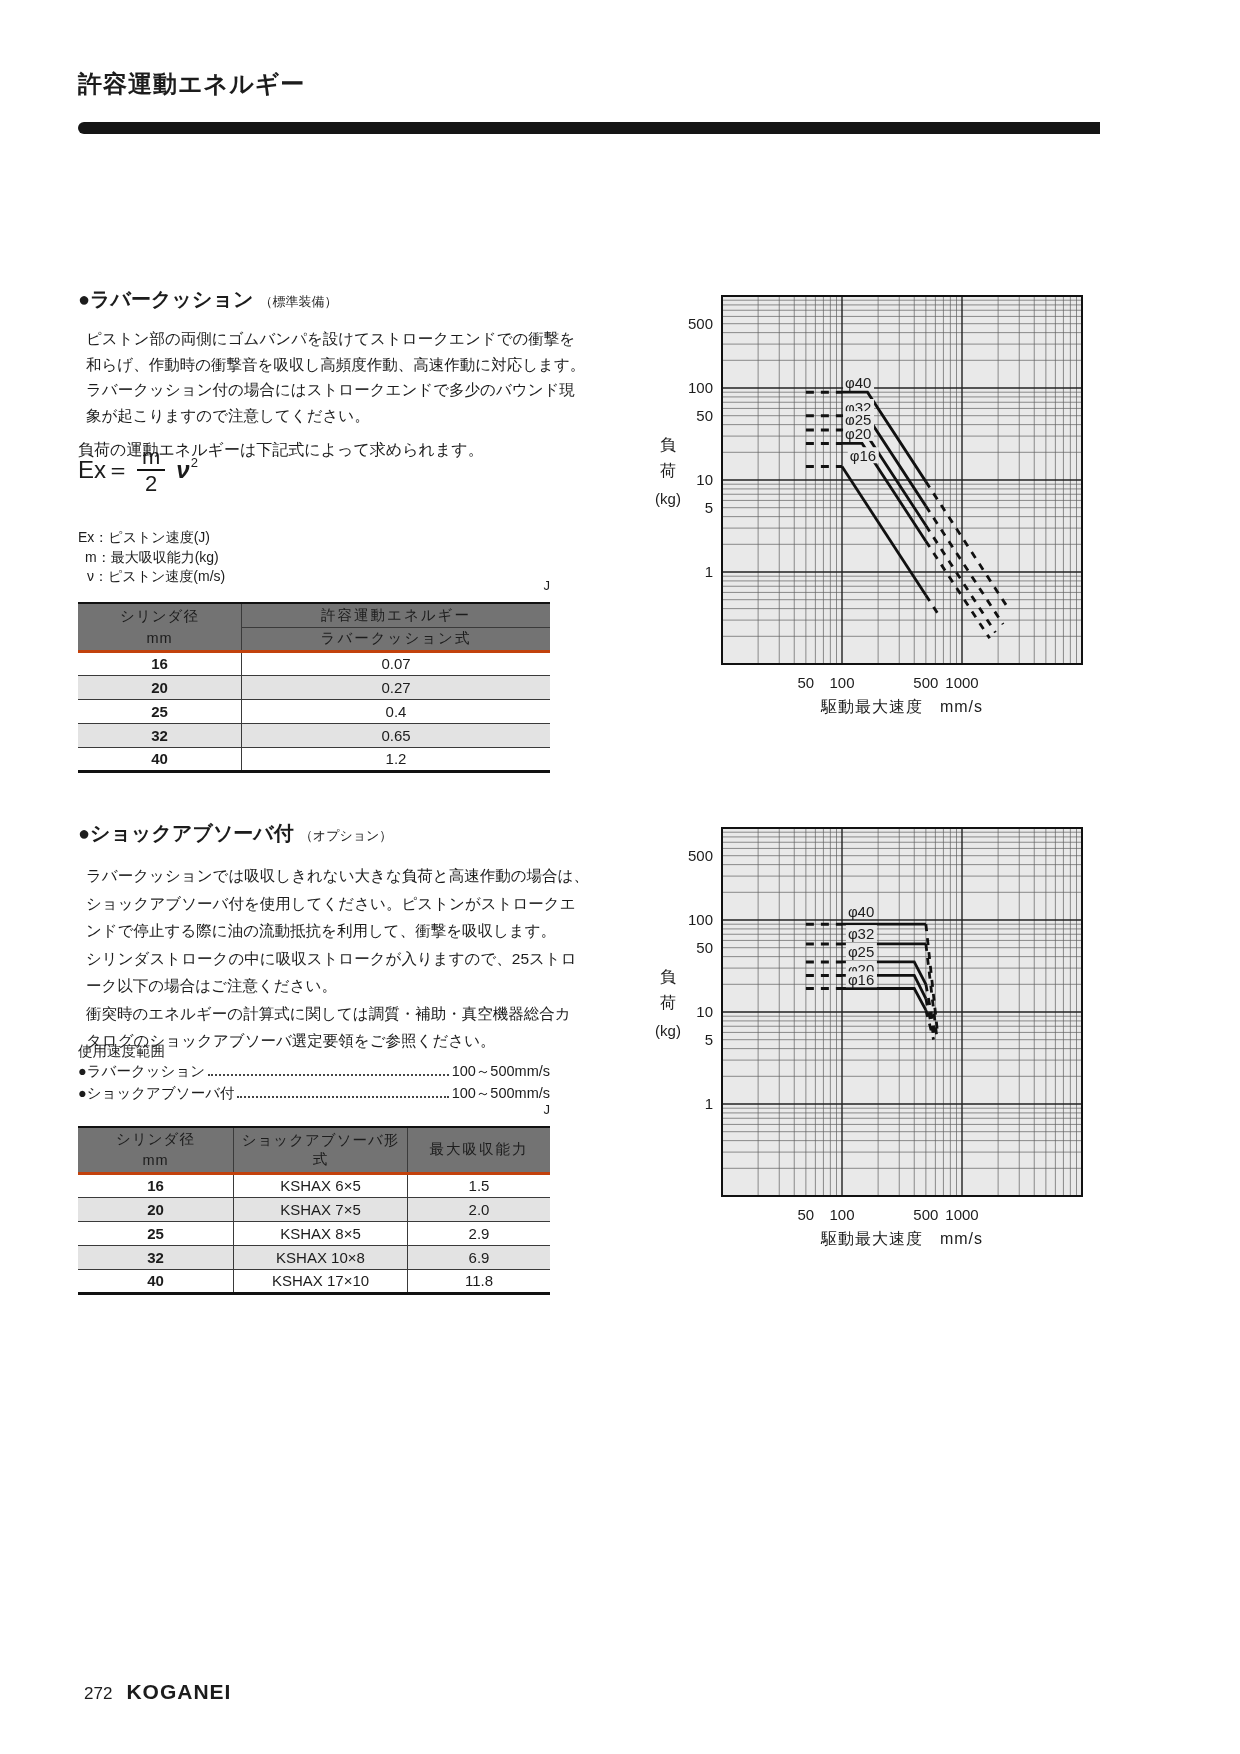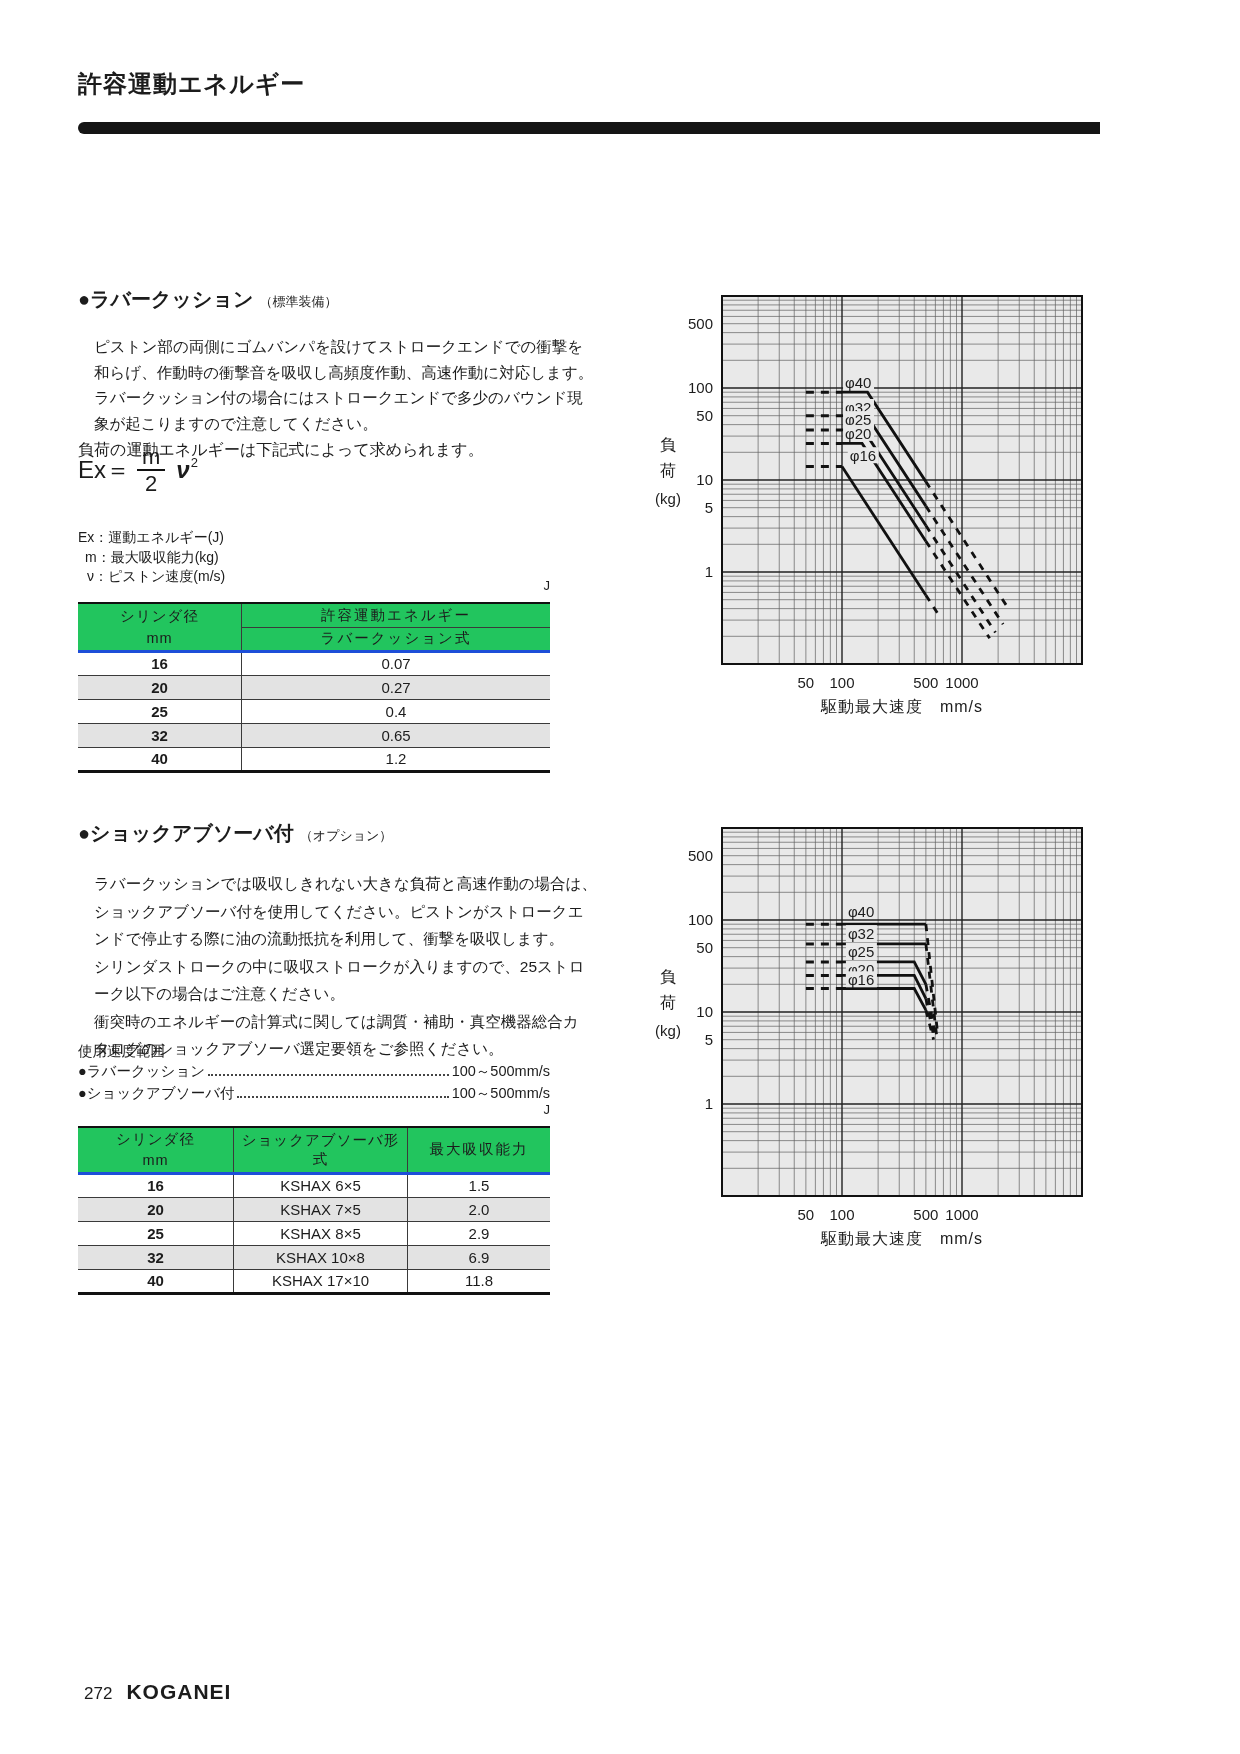--- a/index.html
+++ b/index.html
@@ -15,21 +15,21 @@
 
   .jp{white-space:pre-line;}
   .intro{position:absolute;left:78px;top:146px;width:560px;font-size:15.5px;line-height:28px;margin:0;}
 
   .sec-head{position:absolute;left:78px;display:flex;align-items:baseline;gap:6px;}
   .sec-head .h-main{font-size:20px;font-weight:bold;}
   .sec-head .h-note{font-size:13px;}
   .head-rubber{top:286px;}
   .head-shock{top:820px;}
 
-  .body-text{position:absolute;left:78px;width:560px;font-size:15.5px;margin:16px;}
+  .body-text{position:absolute;left:78px;width:560px;font-size:15.5px;margin:8px;}
   .rubber-body{top:318px;line-height:25.5px;}
   .shock-body{top:854px;line-height:27.5px;}
   .formula-intro{position:absolute;left:78px;top:440px;font-size:16px;margin:0;}
 
   .formula{position:absolute;left:78px;top:444px;display:flex;align-items:center;font-size:24px;}
   .frac{display:inline-flex;flex-direction:column;align-items:center;margin:0 4px;font-size:22px;line-height:1.15;}
   .frac .den{border-top:2px solid #111;padding:0 8px;}
   .frac .num{padding:0 8px;}
   .f-nu{font-style:italic;font-weight:bold;margin-left:4px;}
   .f-exp{font-size:13px;margin-left:1px;transform:translateY(-8px);}
@@ -37,21 +37,21 @@
   .legend{position:absolute;left:78px;top:528px;font-size:14px;line-height:19.5px;}
   .legend .l2{padding-left:7px;}
   .legend .l3{padding-left:9px;}
 
   .unit-label{position:absolute;width:472px;left:78px;text-align:right;font-size:13px;}
   .unit-1{top:578px;}
   .unit-2{top:1102px;}
 
   table.cat{position:absolute;left:78px;border-collapse:collapse;width:472px;
     border-top:2px solid #111;border-bottom:3px solid #111;font-size:15px;}
-  table.cat thead{background:#22c55e;border-bottom:3px solid #1d4ed8;}
+  table.cat thead{background:#737373;border-bottom:3px solid #c2410c;}
   table.cat th{font-weight:normal;font-size:14.5px;letter-spacing:2px;}
   table.cat td,table.cat th{text-align:center;padding:0 4px;border:0;}
   table.cat .vline{border-left:1px solid #3a3a3a;}
   table.cat tbody tr{height:24px;border-top:1px solid #3a3a3a;}
   table.cat tbody tr:first-child{border-top:0;}
   table.cat tbody tr:nth-child(even){background:#e3e3e3;}
   table.cat tbody td:first-child{font-weight:bold;}
   #t1{top:602px;}
   #t1 thead tr{height:24px;}
   #t1 .subdiv{border-top:1px solid #3a3a3a;}
@@ -100,21 +100,21 @@
     <span>Ex＝</span>
     <span class="frac">
       <span class="num">m</span>
       <span class="den">2</span>
     </span>
     <span class="f-nu">ν</span>
     <span class="f-exp">2</span>
   </div>
 
   <div class="legend">
-    <div class="l1">Ex：運動エネルギー(J)</div>
+    <div class="l1">Ex：ピストン速度(J)</div>
     <div class="l2">m：最大吸収能力(kg)</div>
     <div class="l3">ν：ピストン速度(m/s)</div>
   </div>
 
   <div class="unit-label unit-1">J</div>
   <table class="cat" id="t1">
     <thead>
       <tr>
         <th class="col1" rowspan="2"><span>シリンダ径</span><br><span>mm</span></th>
         <th class="vline">許容運動エネルギー</th>

